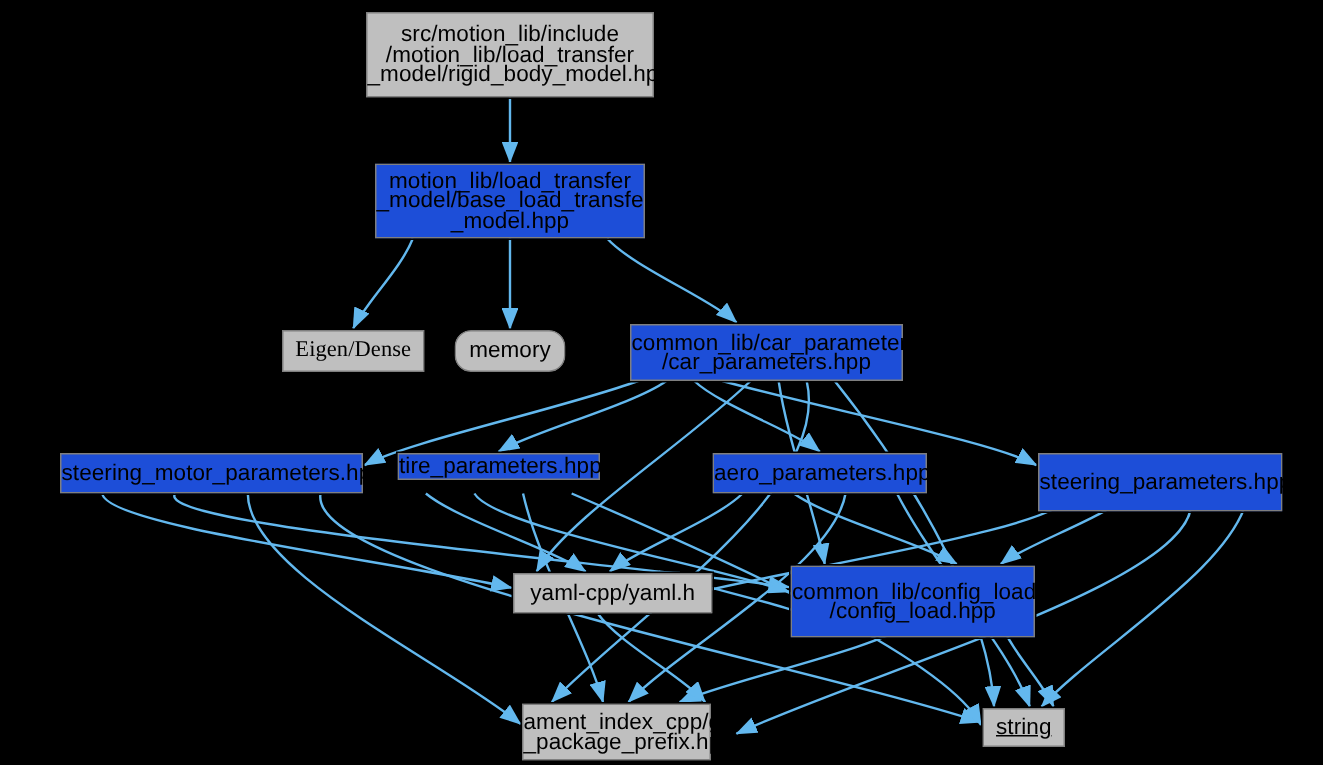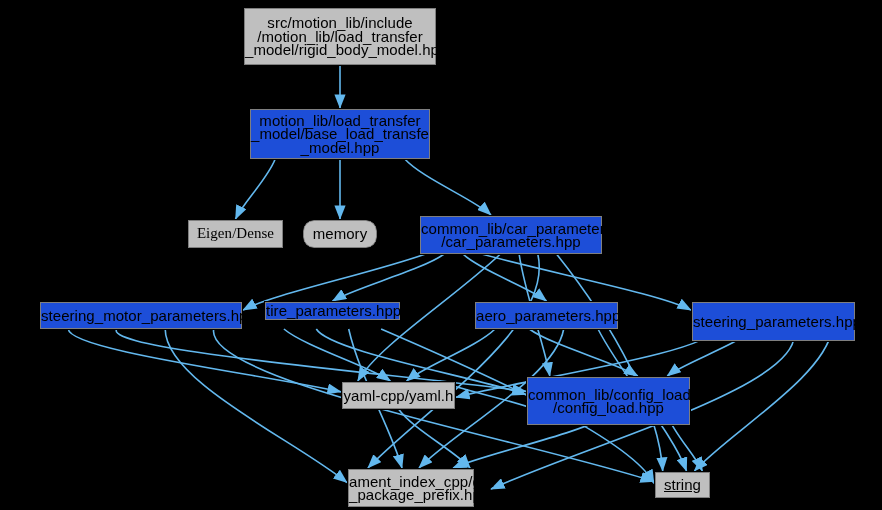--- a/index.html
+++ b/index.html
@@ -103,20 +103,20 @@
 _model/base_load_transfer
 _model.hpp</span></div>
       <div class="node fill-gray" style="left: 188px; top: 220px; width: 95px; height: 28px; font-family: Liberation Serif, serif;"><span class="node-label">Eigen/Dense</span></div>
       <div class="node fill-gray" style="left: 303px; top: 220px; width: 74px; height: 28px; border-radius: 11px;"><span class="node-label">memory</span></div>
       <div class="node fill-white" style="left: 400px; top: 216px; width: 182px; height: 38px; margin-left: 20px;"><span class="node-label">common_lib/car_parameters
 /car_parameters.hpp</span></div>
       <div class="node fill-white" style="left: 40px; top: 302px; width: 202px; height: 27px;"><span class="node-label">steering_motor_parameters.hpp</span></div>
       <div class="node fill-white" style="left: 265px; top: 302px; width: 135px; height: 18px;"><span class="node-label">tire_parameters.hpp</span></div>
       <div class="node fill-white" style="left: 475px; top: 302px; width: 143px; height: 27px;"><span class="node-label">aero_parameters.hpp</span></div>
       <div class="node fill-white" style="left: 692px; top: 302px; width: 163px; height: 39px;"><span class="node-label">steering_parameters.hpp</span></div>
-      <div class="node fill-gray" style="left: 342px; top: 382px; width: 113px; height: 27px;"><span class="node-label">yaml-cpp/yaml.h</span></div>
+      <div class="node fill-gray" style="left: 342px; top: 382px; width: 133px; height: 27px;"><span class="node-label">yaml-cpp/yaml.h</span></div>
       <div class="node fill-white" style="left: 527px; top: 377px; width: 163px; height: 48px;"><span class="node-label">common_lib/config_load
 /config_load.hpp</span></div>
       <div class="node fill-gray" style="left: 348px; top: 469px; width: 126px; height: 38px;"><span class="node-label">ament_index_cpp/get
 _package_prefix.hpp</span></div>
       <div class="node fill-gray" style="left: 655px; top: 472px; width: 55px; height: 26px; text-decoration: underline;"><span class="node-label">string</span></div>
     </div>
 </div>
 
 </body></html>

